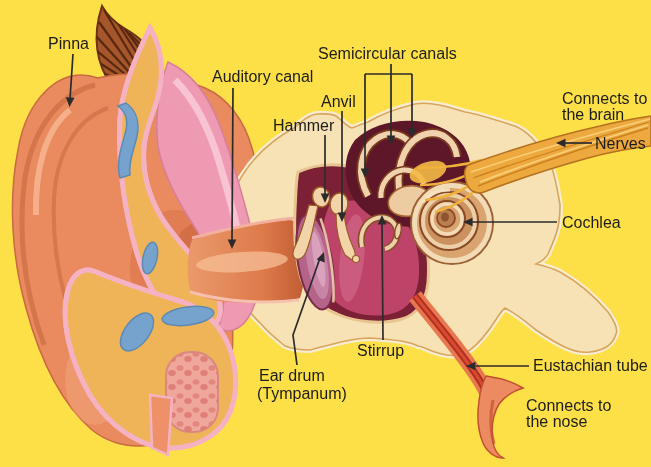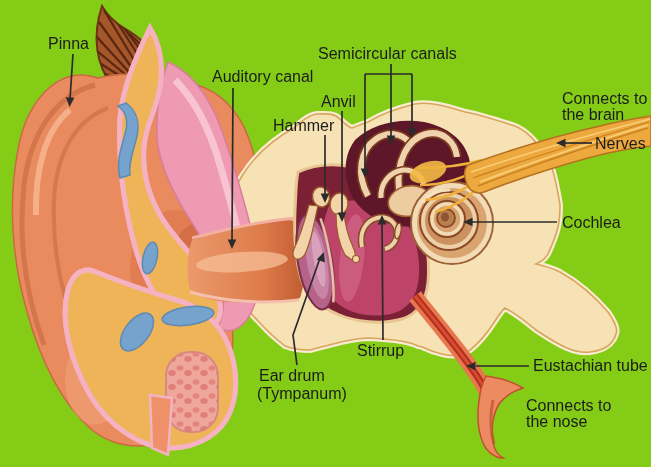--- a/index.html
+++ b/index.html
@@ -1,16 +1,16 @@
 <!DOCTYPE html>
 <html><head>
 <meta charset="utf-8">
 <style>
   html,body{margin:0;padding:0;background:#fff;}
-  .stage{position:relative;width:651px;height:467px;background:#84cc16;overflow:hidden;
+  .stage{position:relative;width:651px;height:467px;background:#fde047;overflow:hidden;
          font-family:"Liberation Sans",sans-serif;}
   svg{position:absolute;left:0;top:0;display:block;}
   text.lbl{font-family:"Liberation Sans",sans-serif;font-size:16px;fill:#1c1c1c;}
   .ptr{stroke:#2b2b2b;stroke-width:1.7;fill:none;}
   .head{fill:#2b2b2b;stroke:none;}
 </style>
 </head>
 <body>
 
 <div class="stage">

